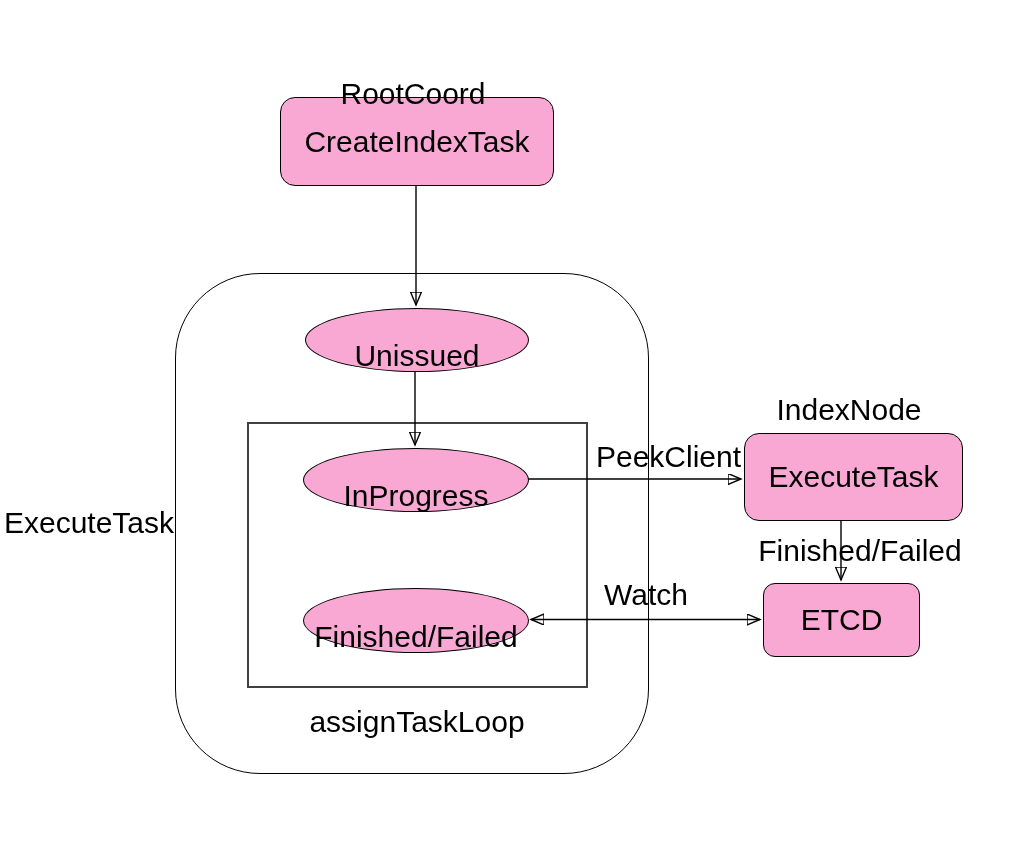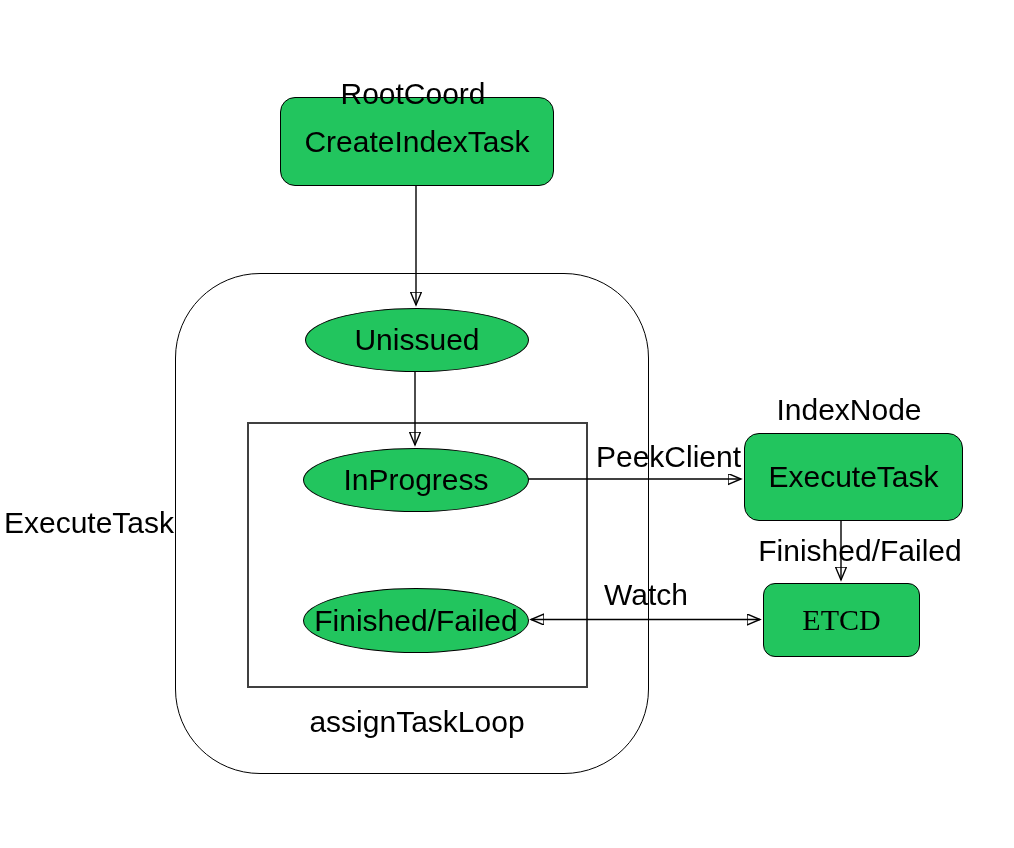--- a/index.html
+++ b/index.html
@@ -35,29 +35,29 @@
     width: 1014px; height: 848px;
     pointer-events: none;
   }
   svg.edges path { stroke: #000000; stroke-width: 1.4; fill: none; }
   
   .node {
     position: absolute;
     display: flex;
     align-items: center;
     justify-content: center;
-    background: #22c55e;
+    background: #f9a8d4;
     border: 1.5px solid #000000;
     font-size: 30px;
     line-height: 1;
     white-space: nowrap;
     text-align: center;
   }
   .node.box { border-radius: 15px; }
-  .node.ellipse { border-radius: 50%; }
+  .node.ellipse { border-radius: 50%; align-items: flex-end; }
   
   .float-label {
     position: absolute;
     transform: translate(-50%, -50%);
     font-size: 30px;
     line-height: 1.15;
     white-space: nowrap;
   }
 </style>
 </head>
@@ -94,21 +94,21 @@
   </div>
 
   <div class="node ellipse" style="left:303px; top:588px; width:224px; height:63px;">
     <span>Finished/Failed</span>
   </div>
 
   <div class="node box" style="left:744px; top:433px; width:217px; height:86px;text-align:right;">
     <span>ExecuteTask</span>
   </div>
 
-  <div class="node box" style="left:763px; top:583px; width:155px; height:72px; border-radius:12px;font-family:Liberation Serif, serif;">
+  <div class="node box" style="left:763px; top:583px; width:155px; height:72px; border-radius:12px;">
     <span>ETCD</span>
   </div>
 
   <div class="float-label" style="left:413px; top:66px;margin-top:28px;">RootCoord</div>
 
   <div class="float-label" style="left:849px; top:410px;">IndexNode</div>
 
   <div class="float-label" style="left:89px; top:523px;">ExecuteTask</div>
 
   <div class="float-label" style="left:417px; top:722px;">assignTaskLoop</div>

